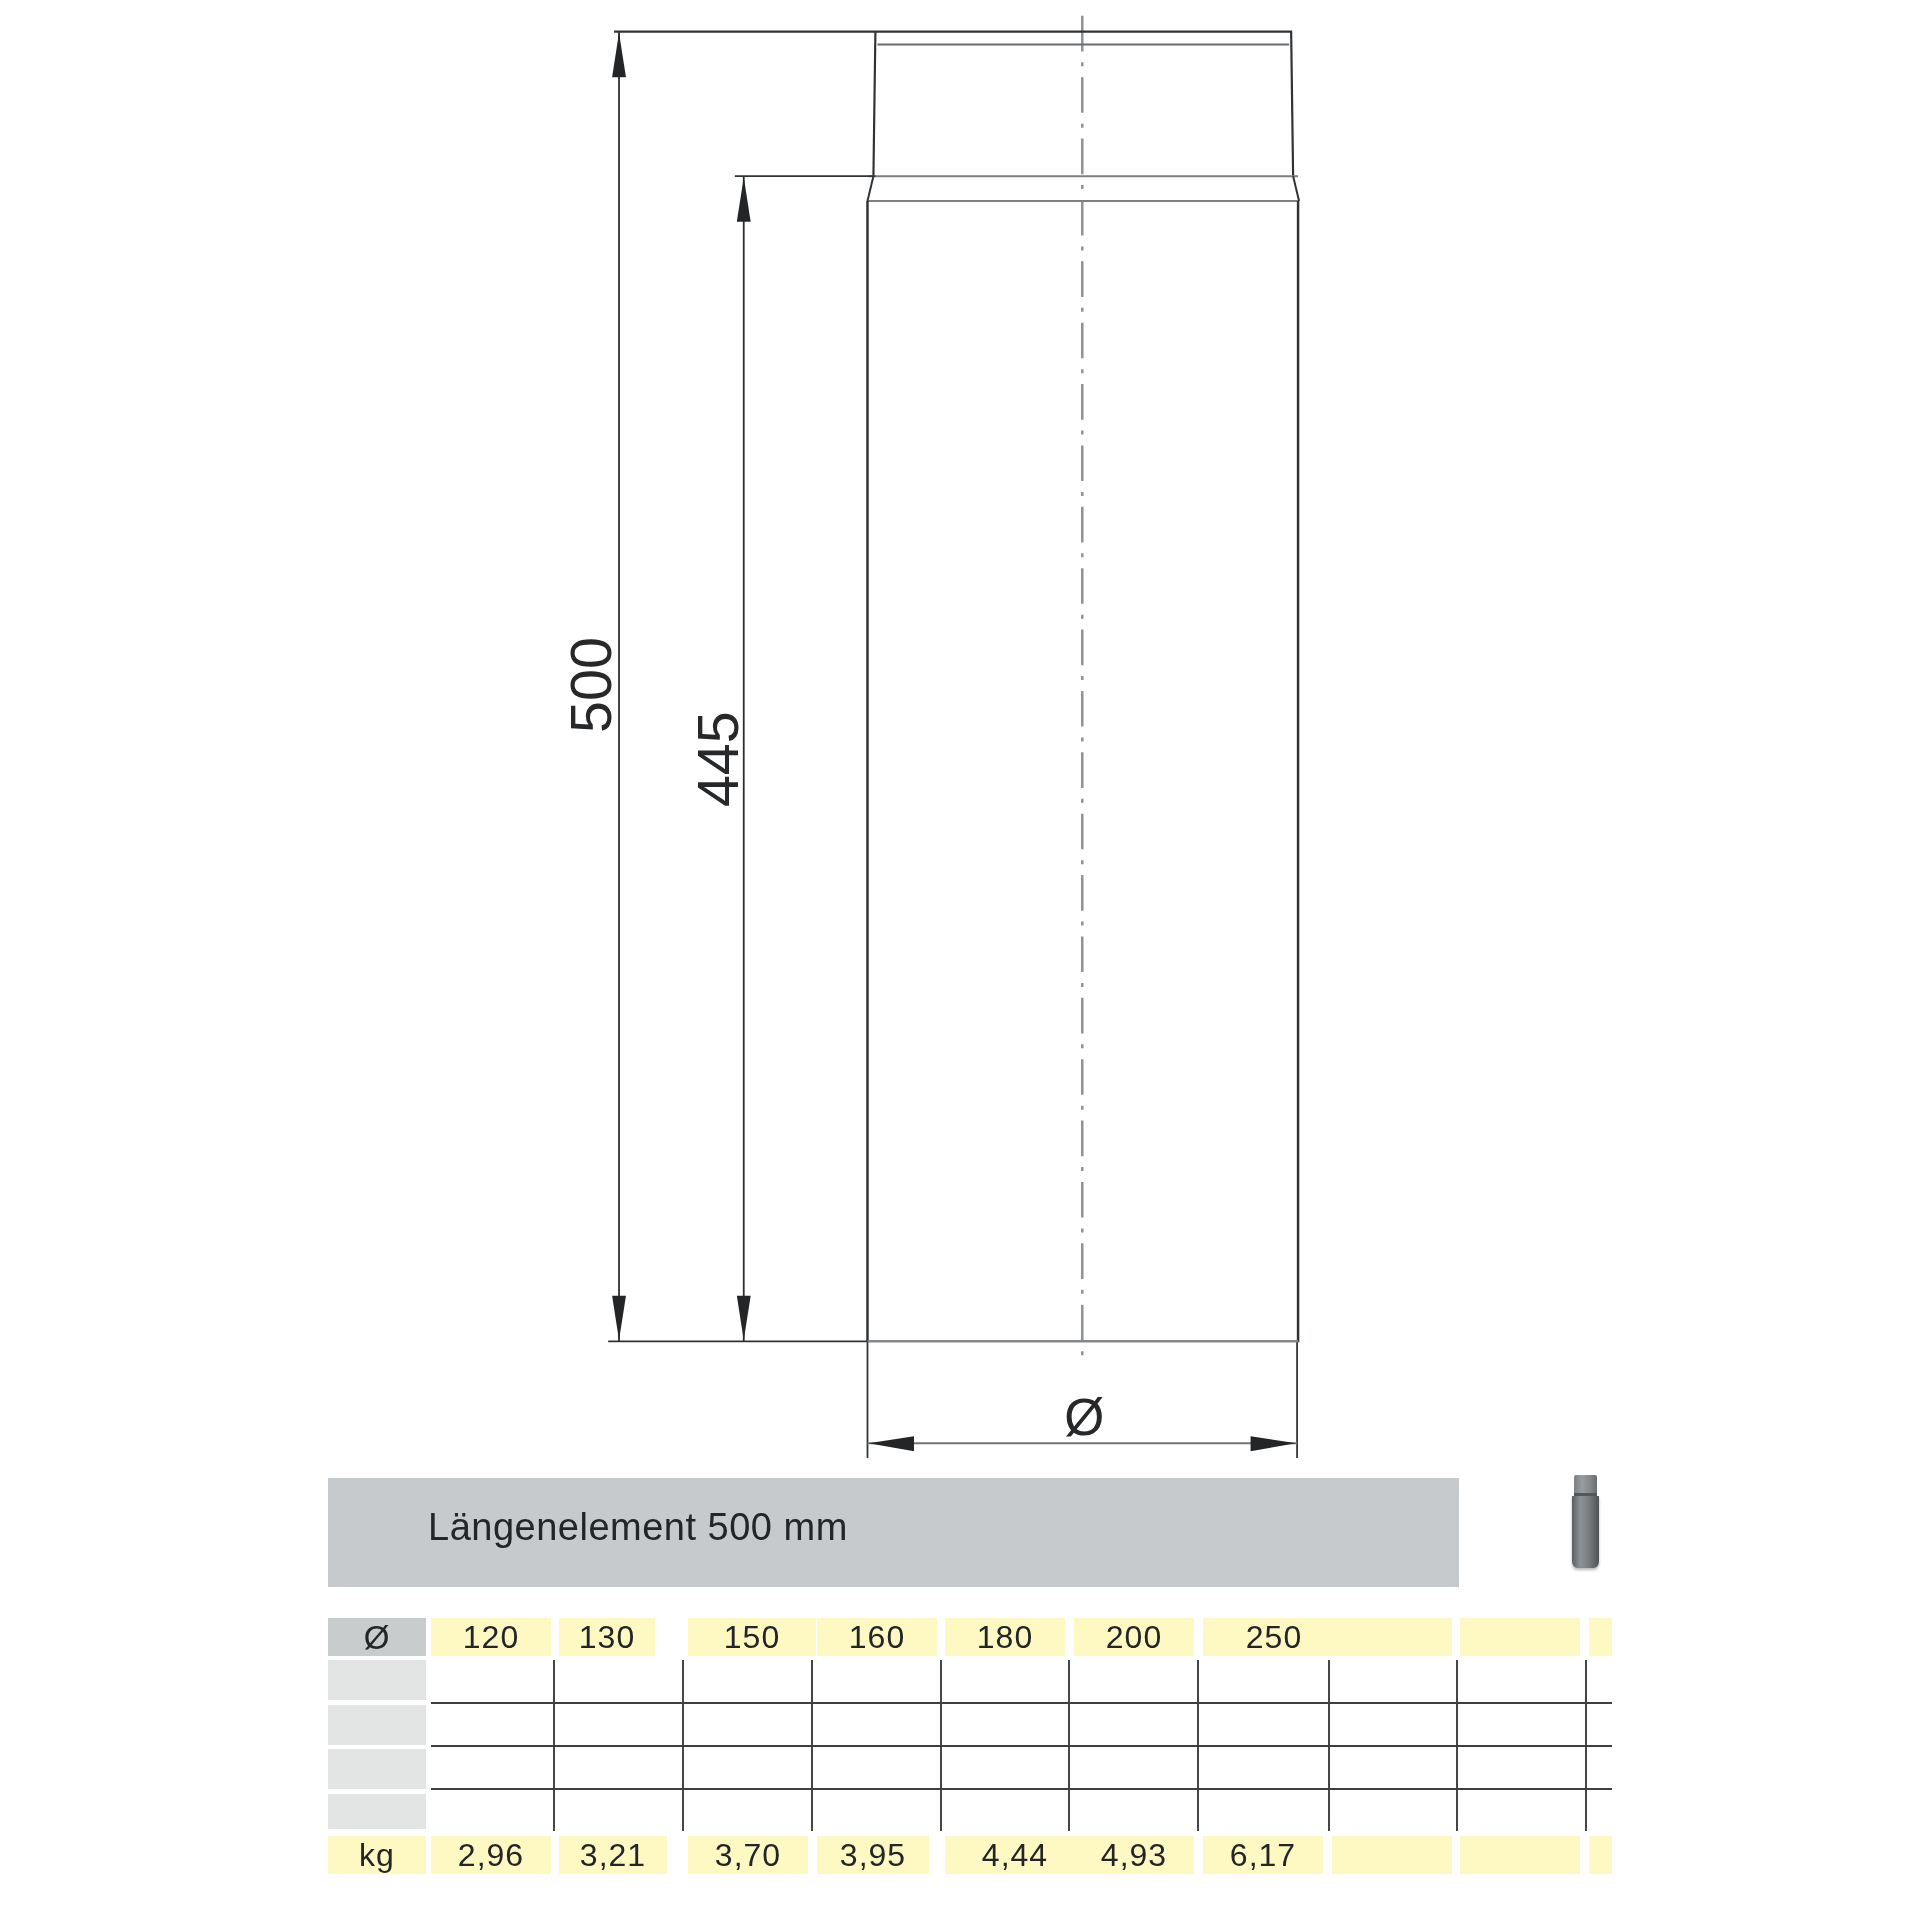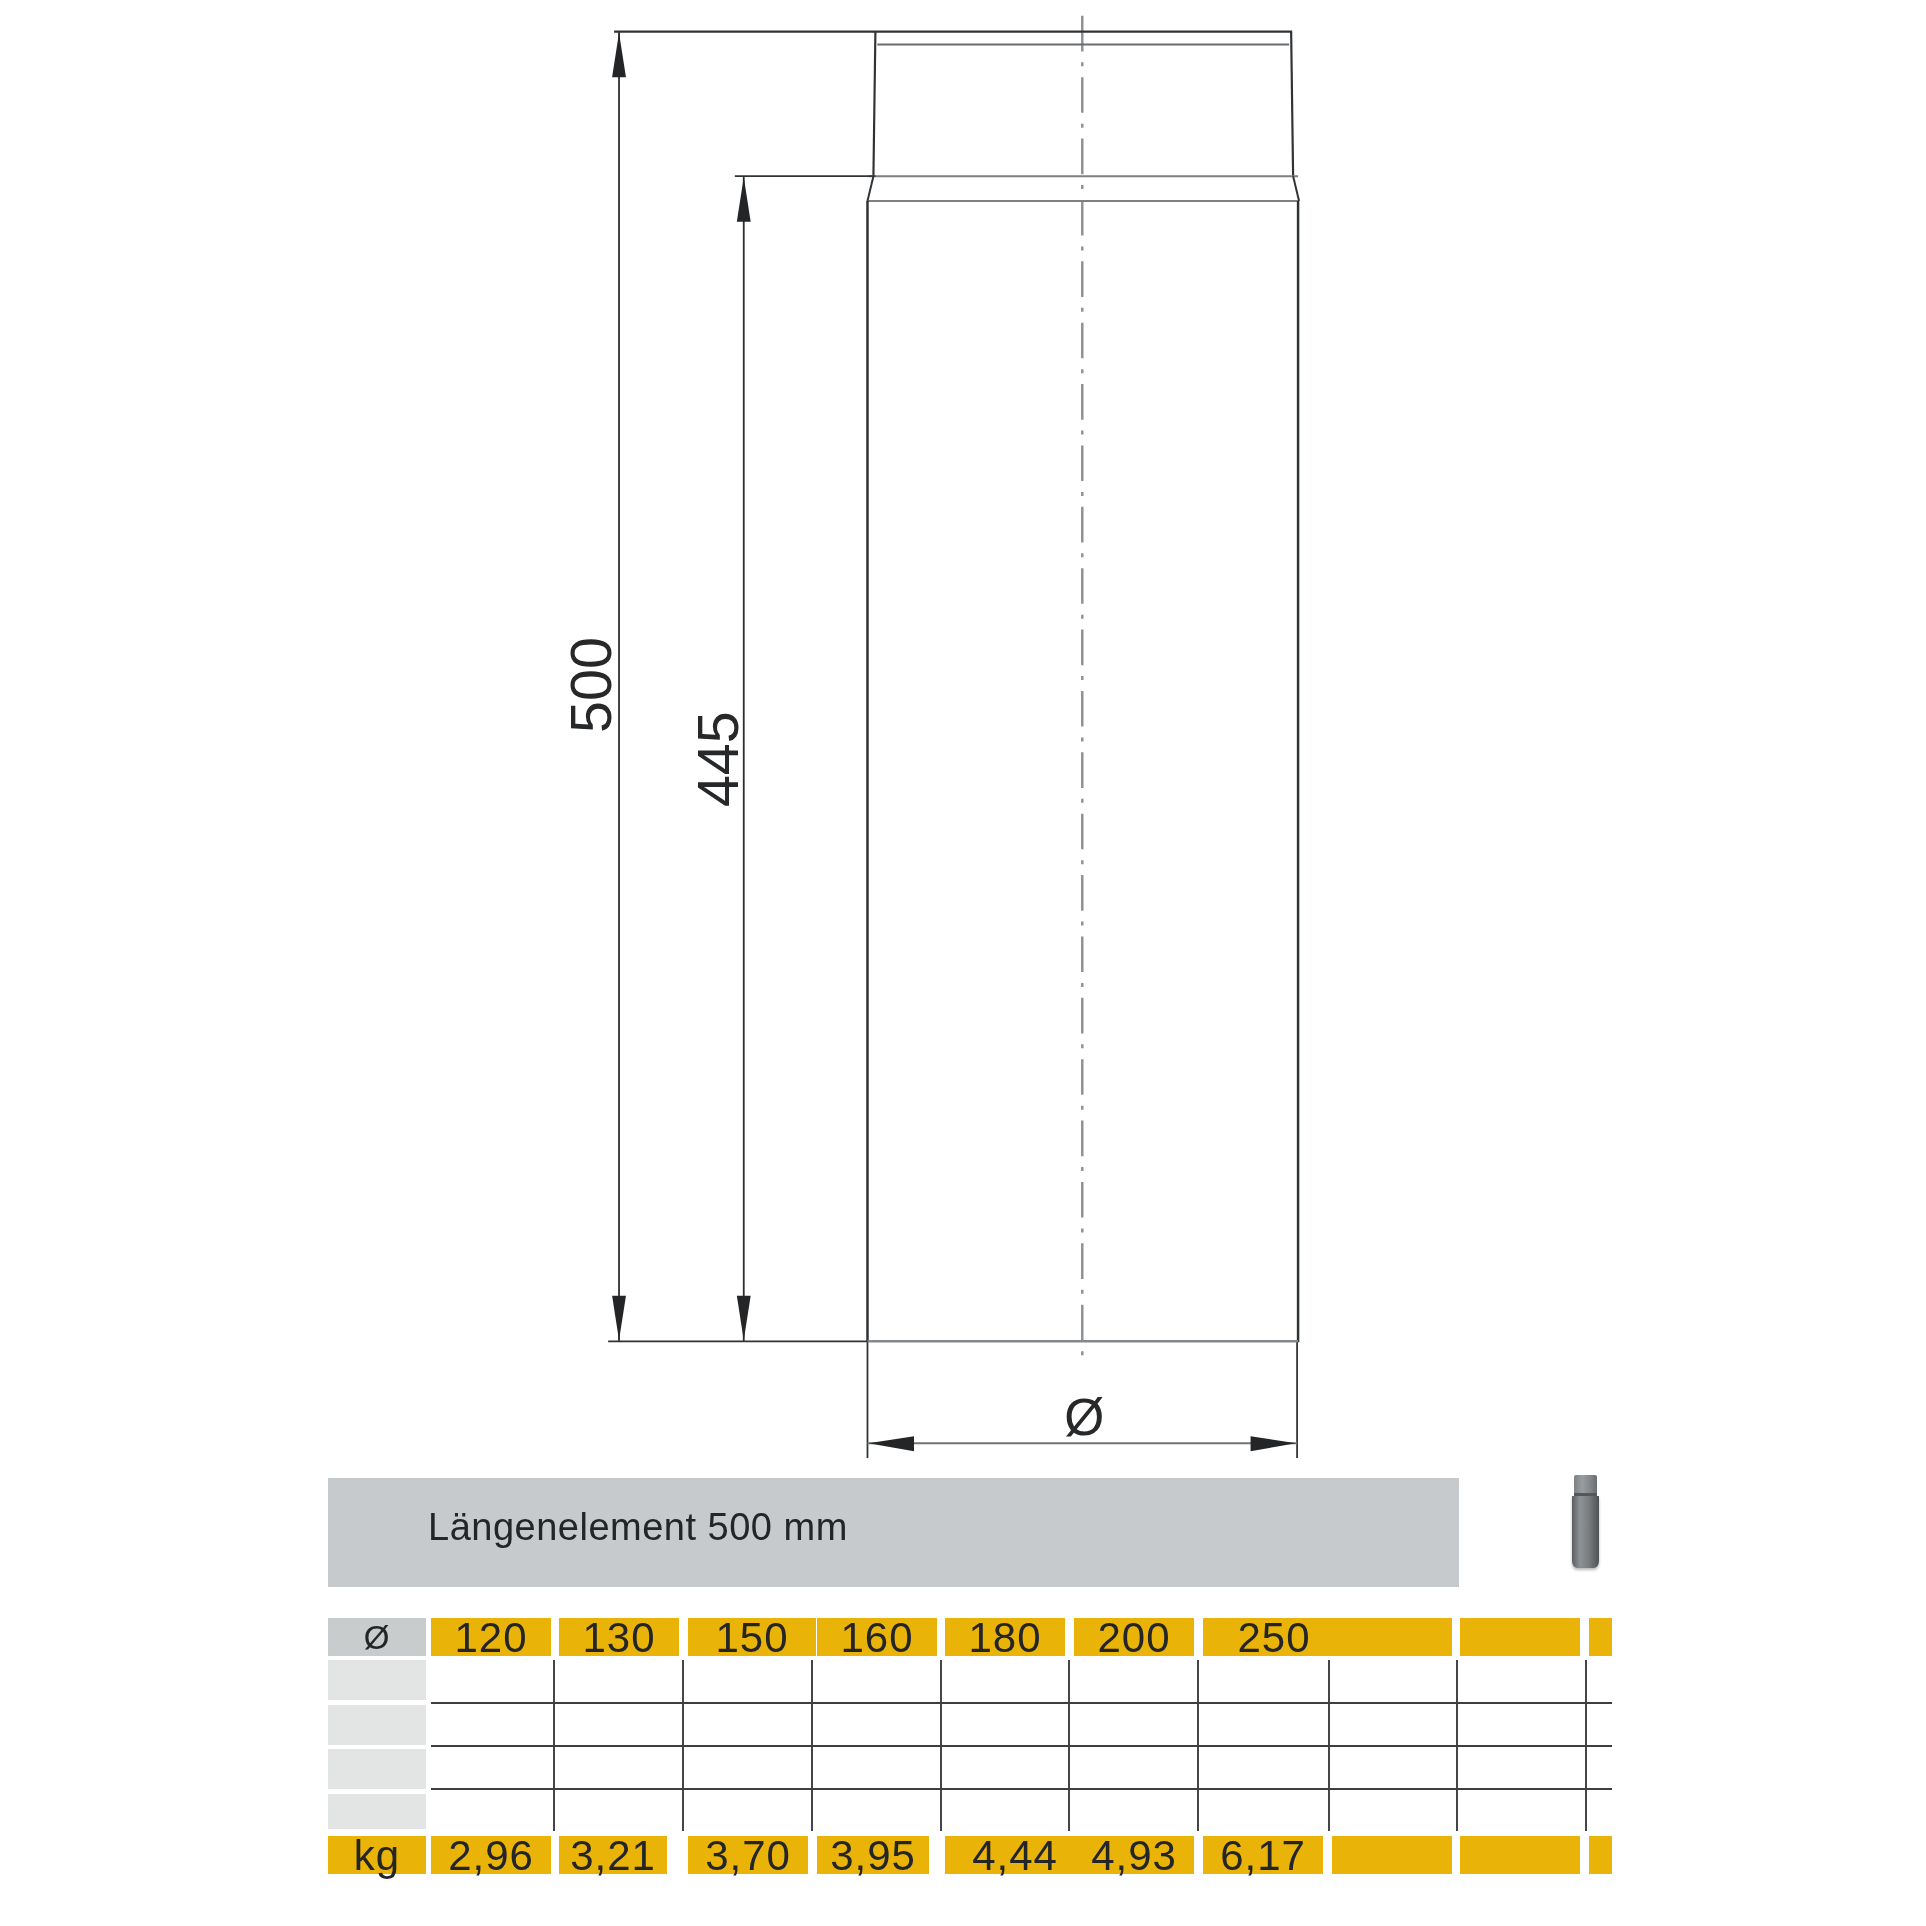--- a/index.html
+++ b/index.html
@@ -26,21 +26,21 @@
   }
   .thumb-body{
     position:absolute;left:0;top:21px;width:27px;height:72px;
     background:linear-gradient(90deg,#5c5f62,#8f9295 30%,#7c7f82 60%,#4f5255);
     border-radius:0 0 5px 5px / 0 0 7px 7px;
     box-shadow:0 2px 3px rgba(0,0,0,0.28);
   }
   
   .cell{
     position:absolute;height:38px;line-height:39px;text-align:center;
-    font-size:42px;color:#232527;background:#eab308;letter-spacing:1px;
+    font-size:32px;color:#232527;background:#fef9c3;letter-spacing:1px;
   }
   .corner{background:#c9cccd;font-size:33px;}
   .rowlabel{position:absolute;left:328px;width:98px;background:#e3e5e4;}
   .vline{position:absolute;top:1660px;height:171px;width:2px;background:#44464a;}
   .hline{position:absolute;left:431px;width:1181px;height:2px;background:#3c3e40;}
 </style>
 </head>
 <body>
 
 <div id="canvas">
@@ -104,21 +104,21 @@
     <div class="title-text">Längenelement 500 mm</div>
   </div>
 
   <div class="thumb">
     <div class="thumb-top"></div>
     <div class="thumb-body"></div>
   </div>
 
   <div class="cell corner" style="left:328px;top:1618px;width:98px">Ø</div>
   <div class="cell" style="left:431px;top:1618px;width:120px">120</div>
-  <div class="cell" style="left:559px;top:1618px;width:120px">130</div>
+  <div class="cell" style="left:559px;top:1618px;width:96px">130</div>
   <div class="cell" style="left:688px;top:1618px;width:128px">150</div>
   <div class="cell" style="left:817px;top:1618px;width:120px">160</div>
   <div class="cell" style="left:945px;top:1618px;width:120px">180</div>
   <div class="cell" style="left:1074px;top:1618px;width:120px">200</div>
   <div class="cell" style="left:1203px;top:1618px;width:142px">250</div>
   <div class="cell" style="left:1332px;top:1618px;width:120px"></div>
   <div class="cell" style="left:1460px;top:1618px;width:120px"></div>
   <div class="cell" style="left:1589px;top:1618px;width:23px"></div>
 
   <div class="rowlabel" style="top:1660px;height:40px"></div>

